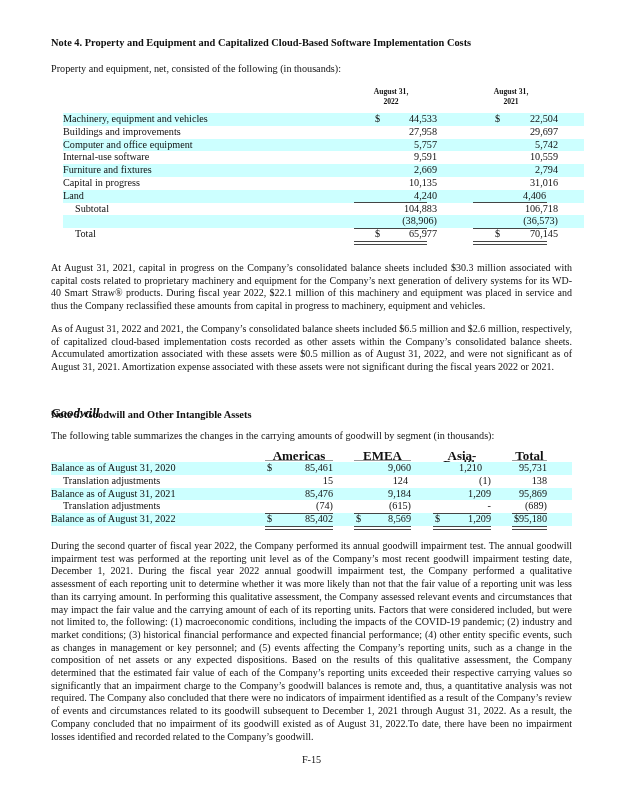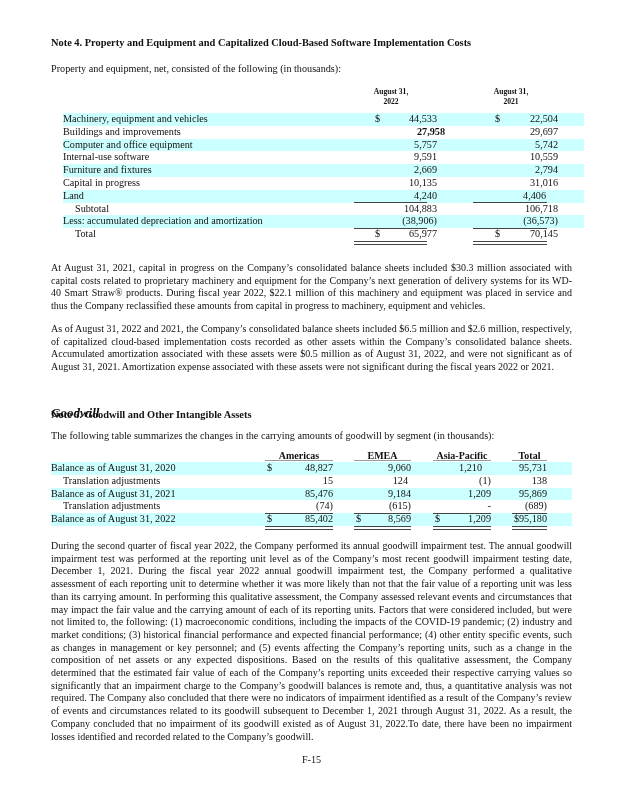--- a/index.html
+++ b/index.html
@@ -21,21 +21,21 @@
     .row.shaded .bg-label { position: absolute; left: 0; top: 0; width: 521px; height: 12.8px; background: #ccffff; }
     .cell-label { position: absolute; left: 0; top: 0; line-height: 12.8px; white-space: nowrap; }
     .cell-label.indent { left: 12px; }
     .cell-cur { position: absolute; top: 0; line-height: 12.8px; }
     .cell-val { position: absolute; top: 0; line-height: 12.8px; text-align: right; }
     .rule { position: absolute; height: 0; border-top: 1px solid #444; }
     .drule { position: absolute; height: 2px; border-top: 1px solid #444; border-bottom: 1px solid #444; }
 
     
     .t2 { position: absolute; left: 0; top: 462px; width: 521px; }
-    .t2 .hdr { position: absolute; top: -11px; font-weight: bold; font-size: 10px; text-align: center; line-height: 9px; }
+    .t2 .hdr { position: absolute; top: -11px; font-weight: bold; font-size: 13px; text-align: center; line-height: 9px; }
     .t2 .row { position: absolute; left: 0; width: 521px; height: 12.8px; }
     .footer { position: absolute; left: 0; width: 521px; top: 754px; text-align: center; font-size: 10.2px; }
   </style>
 </head>
 <body>
 
 <div class="page">
 
   <div class="heading" style="top:37px;">Note 4.  Property and Equipment and Capitalized Cloud-Based Software Implementation Costs</div>
   <div class="line" style="top:63px;">Property and equipment, net, consisted of the following (in thousands):</div>
@@ -53,21 +53,21 @@
         <div class="row shaded" style="top: 0px;">
           <div class="bg-label"></div>
           <div class="cell-label">Machinery, equipment and vehicles</div>
           <div class="cell-cur" style="left:312px;">$</div>
           <div class="cell-cur" style="left:432px;">$</div>
           <div class="cell-val" style="left:320px; width:54px;">44,533</div>
           <div class="cell-val" style="left:440px; width:55px;">22,504</div>
         </div>
         <div class="row" style="top: 12.8px;">
           <div class="cell-label">Buildings and improvements</div>
-          <div class="cell-val" style="left:328px; width:54px;font-weight:bold;">27,958</div>
+          <div class="cell-val" style="left:320px; width:54px;">27,958</div>
           <div class="cell-val" style="left:440px; width:55px;">29,697</div>
         </div>
         <div class="row shaded" style="top: 25.6px;">
           <div class="bg-label"></div>
           <div class="cell-label">Computer and office equipment</div>
           <div class="cell-val" style="left:320px; width:54px;">5,757</div>
           <div class="cell-val" style="left:440px; width:55px;">5,742</div>
         </div>
         <div class="row" style="top: 38.4px;">
           <div class="cell-label">Internal-use software</div>
@@ -91,21 +91,20 @@
           <div class="cell-val" style="left:320px; width:54px;">4,240</div>
           <div class="cell-val" style="left:428px; width:55px;">4,406</div>
         </div>
         <div class="row" style="top: 89.6px;">
           <div class="cell-label indent">Subtotal</div>
           <div class="cell-val" style="left:320px; width:54px;">104,883</div>
           <div class="cell-val" style="left:440px; width:55px;">106,718</div>
         </div>
         <div class="row shaded" style="top: 102.4px;">
           <div class="bg-label"></div>
-          <div class="cell-label">Less: accumulated depreciation and amortization</div>
           <div class="cell-val" style="left:320px; width:54px;">(38,906)</div>
           <div class="cell-val" style="left:440px; width:55px;">(36,573)</div>
         </div>
         <div class="row" style="top: 115.2px;">
           <div class="cell-label indent">Total</div>
           <div class="cell-cur" style="left:312px;">$</div>
           <div class="cell-cur" style="left:432px;">$</div>
           <div class="cell-val" style="left:320px; width:54px;">65,977</div>
           <div class="cell-val" style="left:440px; width:55px;">70,145</div>
         </div>
@@ -130,21 +129,21 @@
         <div class="hdr" style="left: 214px; width: 68px; border-bottom: 1px solid rgb(153, 153, 153);">Americas</div>
         <div class="hdr" style="left: 303px; width: 57px; border-bottom: 1px solid rgb(153, 153, 153);">EMEA</div>
         <div class="hdr" style="left: 382px; width: 58px; border-bottom: 1px solid rgb(153, 153, 153);">Asia-Pacific</div>
         <div class="hdr" style="left: 461px; width: 35px; border-bottom: 1px solid rgb(153, 153, 153);">Total</div>
       </div>
     <div id="t2-body">
         <div class="row shaded" style="top: 0px;">
           <div class="bg-label"></div>
           <div class="cell-label">Balance as of August 31, 2020</div>
           <div class="cell-cur" style="left:216px;">$</div>
-          <div class="cell-val" style="left:224px; width:58px;">48,827</div>
+          <div class="cell-val" style="left:224px; width:58px;">85,461</div>
           <div class="cell-val" style="left:300px; width:60px;">9,060</div>
           <div class="cell-val" style="left:371px; width:60px;font-family:Liberation Serif, serif;">1,210</div>
           <div class="cell-val" style="left:458px; width:38px;">95,731</div>
         </div>
         <div class="row" style="top: 12.8px;">
           <div class="cell-label indent">Translation adjustments</div>
           <div class="cell-val" style="left:224px; width:58px;">15</div>
           <div class="cell-val" style="left:297px; width:60px;">124</div>
           <div class="cell-val" style="left:380px; width:60px;">(1)</div>
           <div class="cell-val" style="left:458px; width:38px;">138</div>

